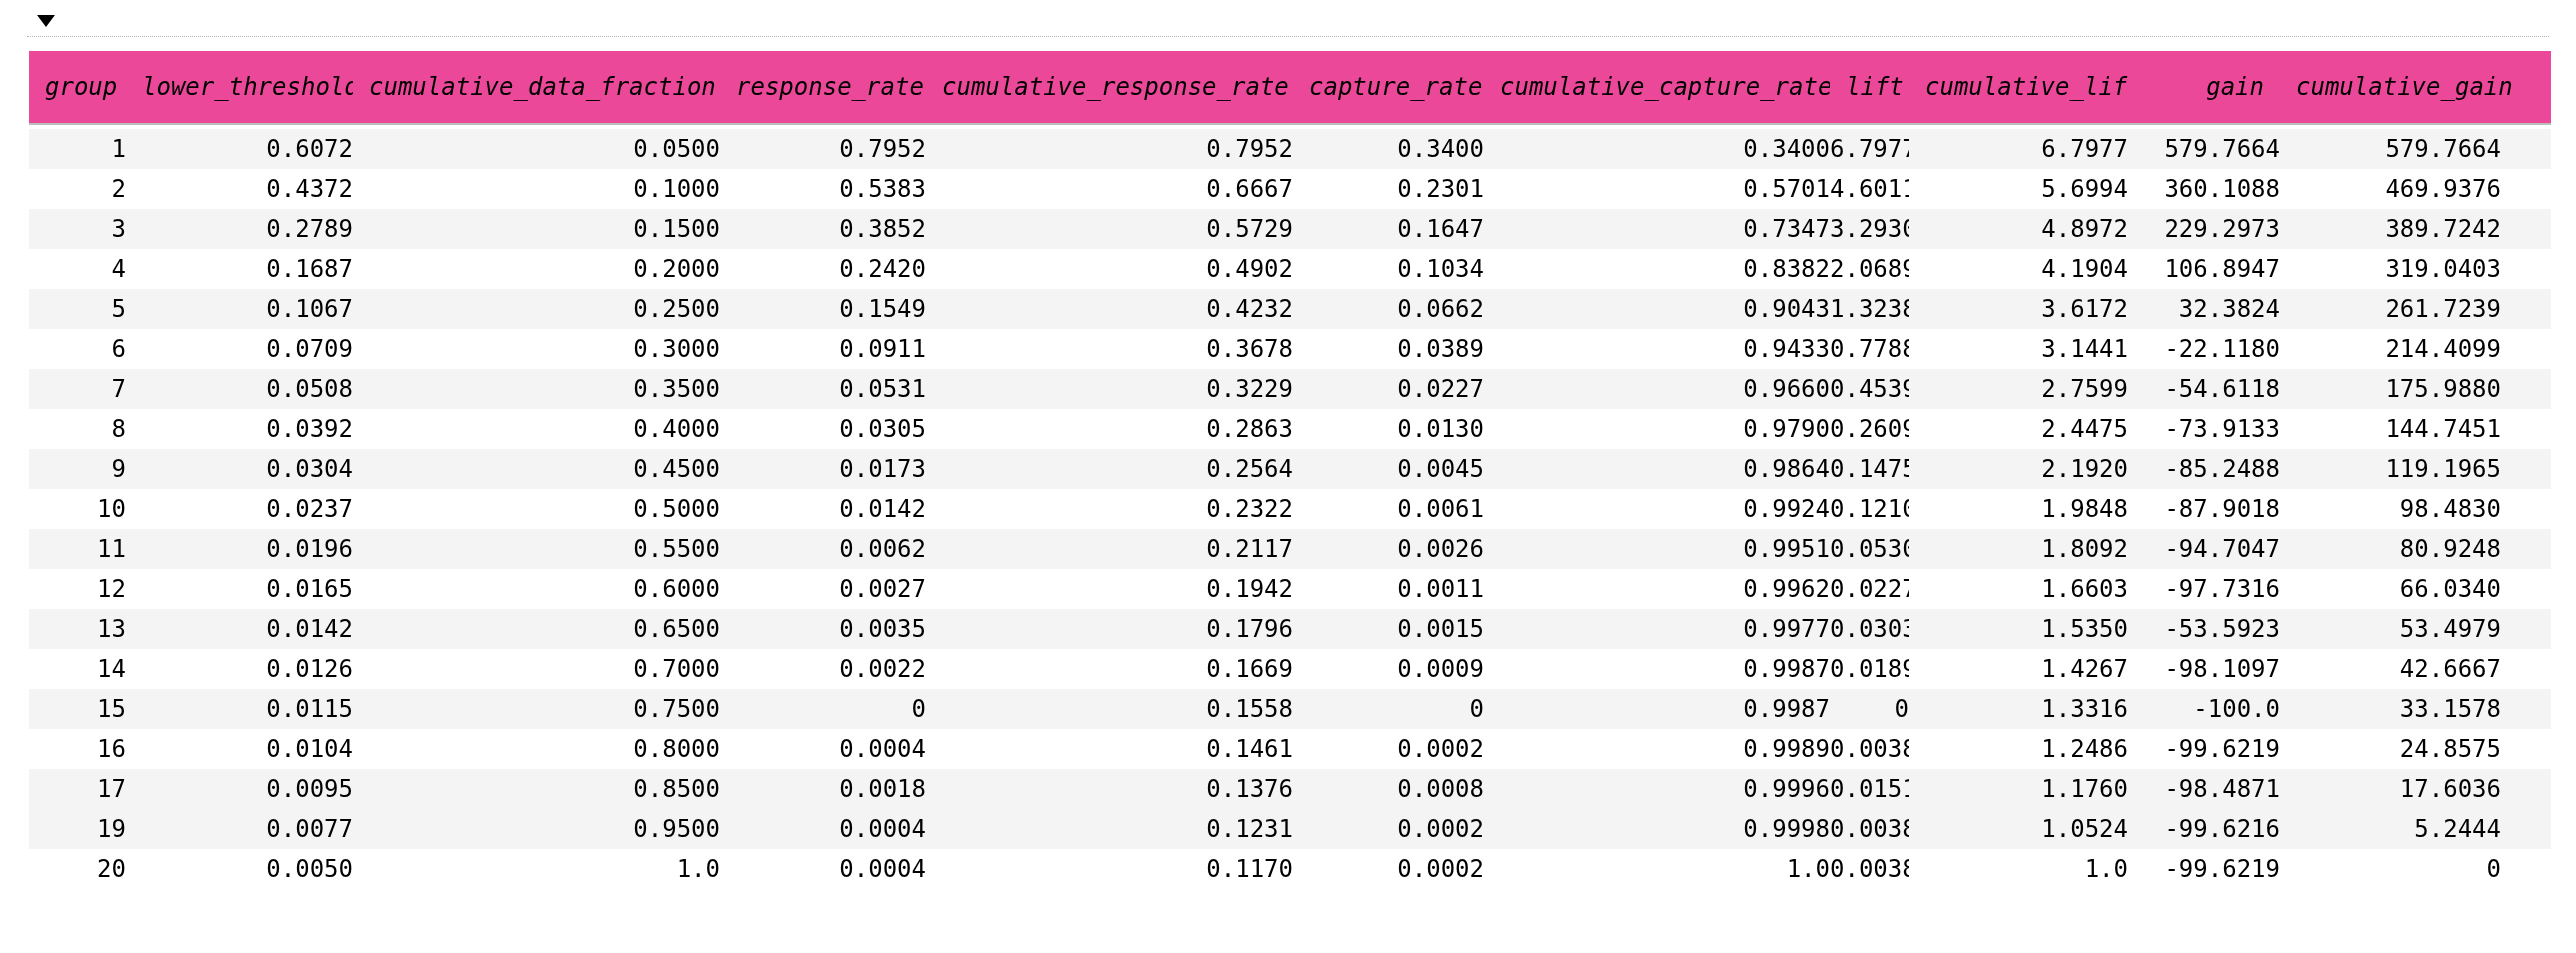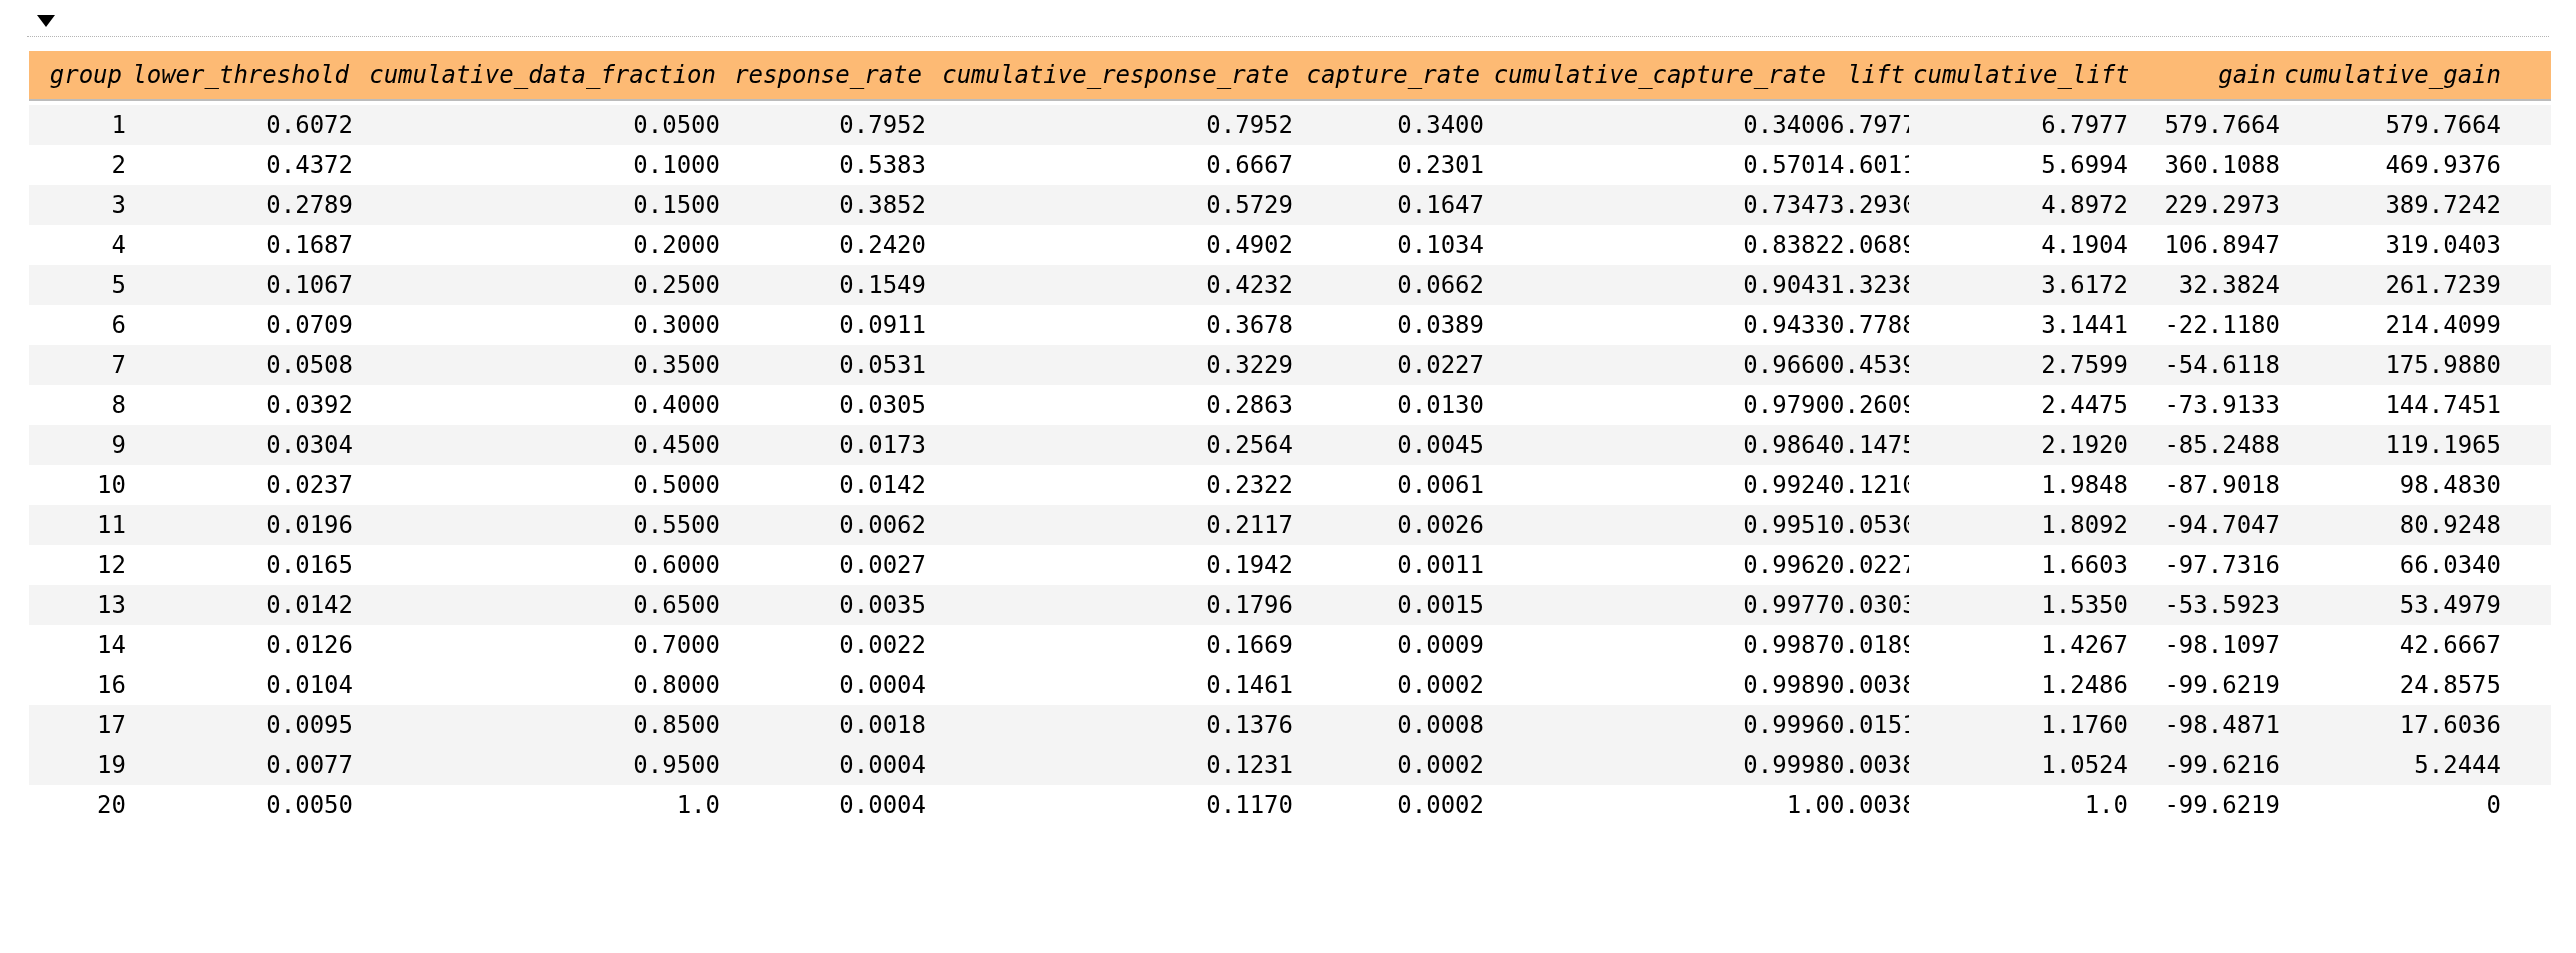--- a/index.html
+++ b/index.html
@@ -44,29 +44,29 @@
 
   
   table.gains {
     table-layout: fixed;
     width: 2520px;
     margin: 13.5px 0 0 29px;
     border-collapse: collapse;
     border-spacing: 0;
   }
   table.gains th {
-    background: #fdba74;
+    background: #ec4899;
     border-bottom: 2.9px solid #bcbcbc;
     font-family: "DejaVu Sans Mono", monospace;
     font-style: italic;
     font-weight: normal;
     font-size: 24px;
     height: 40px;
     text-align: right;
-    padding: 4px;
+    padding: 16px;
     white-space: nowrap;
     overflow: hidden;
   }
   table.gains td {
     font-family: "DejaVu Sans Mono", monospace;
     font-size: 24px;
     height: 40px;
     text-align: right;
     padding: 0;
     white-space: nowrap;
@@ -299,20 +299,33 @@
         <td>0.7000</td>
         <td>0.0022</td>
         <td>0.1669</td>
         <td>0.0009</td>
         <td>0.9987</td>
         <td>0.0189</td>
         <td>1.4267</td>
         <td>-98.1097</td>
         <td>42.6667</td>
       </tr>
+      <tr class="stripe">
+        <td>15</td>
+        <td>0.0115</td>
+        <td>0.7500</td>
+        <td>0</td>
+        <td>0.1558</td>
+        <td>0</td>
+        <td>0.9987</td>
+        <td>0</td>
+        <td>1.3316</td>
+        <td>-100.0</td>
+        <td>33.1578</td>
+      </tr>
       <tr>
         <td>16</td>
         <td>0.0104</td>
         <td>0.8000</td>
         <td>0.0004</td>
         <td>0.1461</td>
         <td>0.0002</td>
         <td>0.9989</td>
         <td>0.0038</td>
         <td>1.2486</td>

